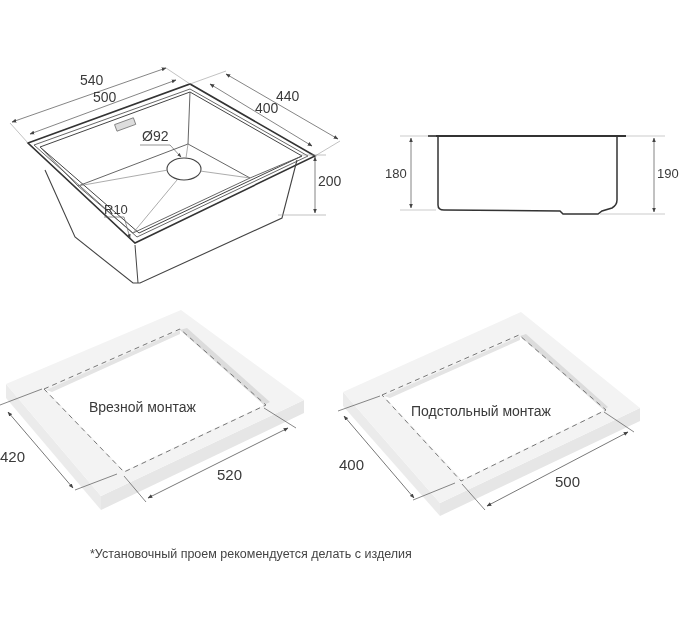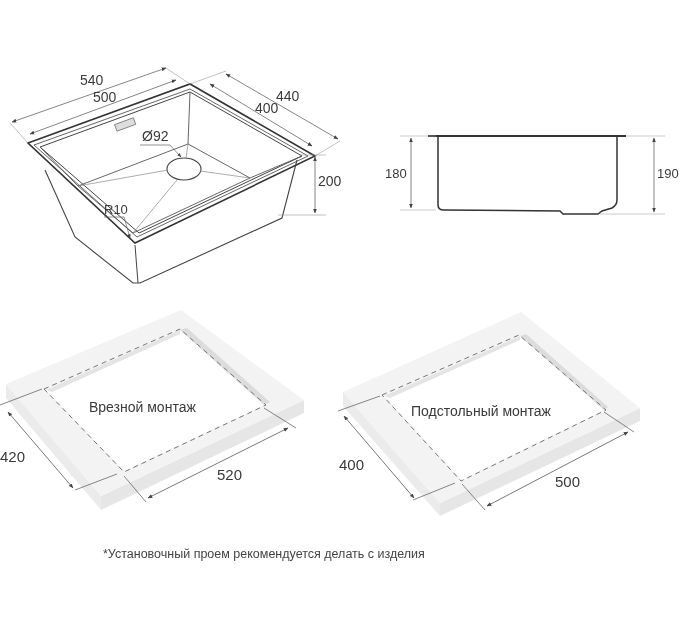--- a/index.html
+++ b/index.html
@@ -1,20 +1,20 @@
 <!DOCTYPE html>
 <html><head>
 <meta charset="utf-8">
 <style>
   html, body { margin: 0; padding: 0; background: #ffffff; }
   body { width: 680px; height: 630px; position: relative; overflow: hidden;
          font-family: "Liberation Sans", "DejaVu Sans", sans-serif; }
   svg { position: absolute; left: 0; top: 0; }
   .dim-text { font-family: "Liberation Sans", "DejaVu Sans", sans-serif; fill: #3a3a3a; }
-  .footnote { position: absolute; left: 103px; top: 547px; font-size: 12.5px; color: #444;
+  .footnote { position: absolute; left: 90px; top: 547px; font-size: 12.5px; color: #444;
               font-family: "Liberation Sans", "DejaVu Sans", sans-serif; white-space: nowrap; }
 </style>
 </head>
 <body>
 
 <svg width="680" height="630" viewBox="0 0 680 630">
   <defs>
     <marker id="arr" viewBox="0 0 10 10" refX="9" refY="5" markerWidth="6" markerHeight="6" orient="auto-start-reverse">
       <path d="M0,1 L10,5 L0,9 z" fill="#444"></path>
     </marker>

